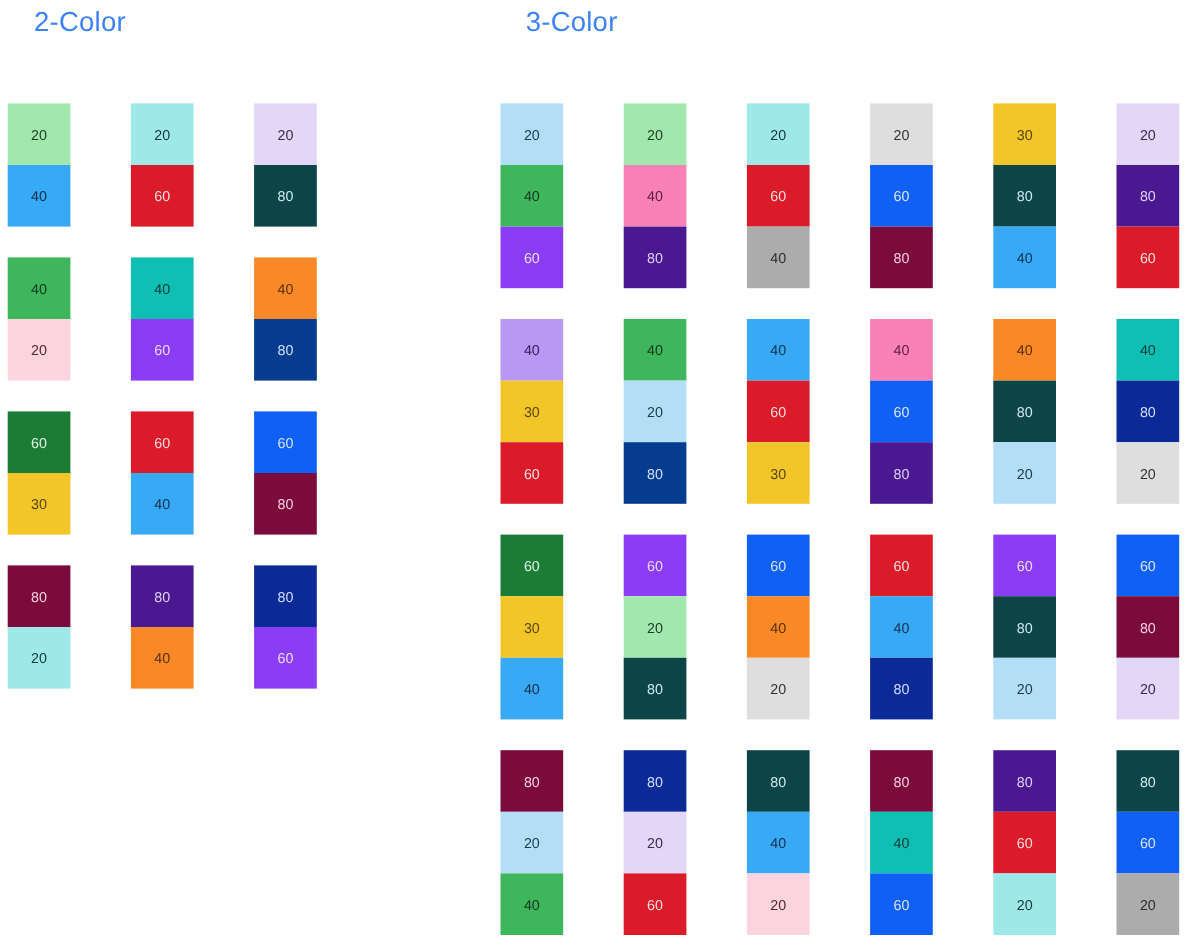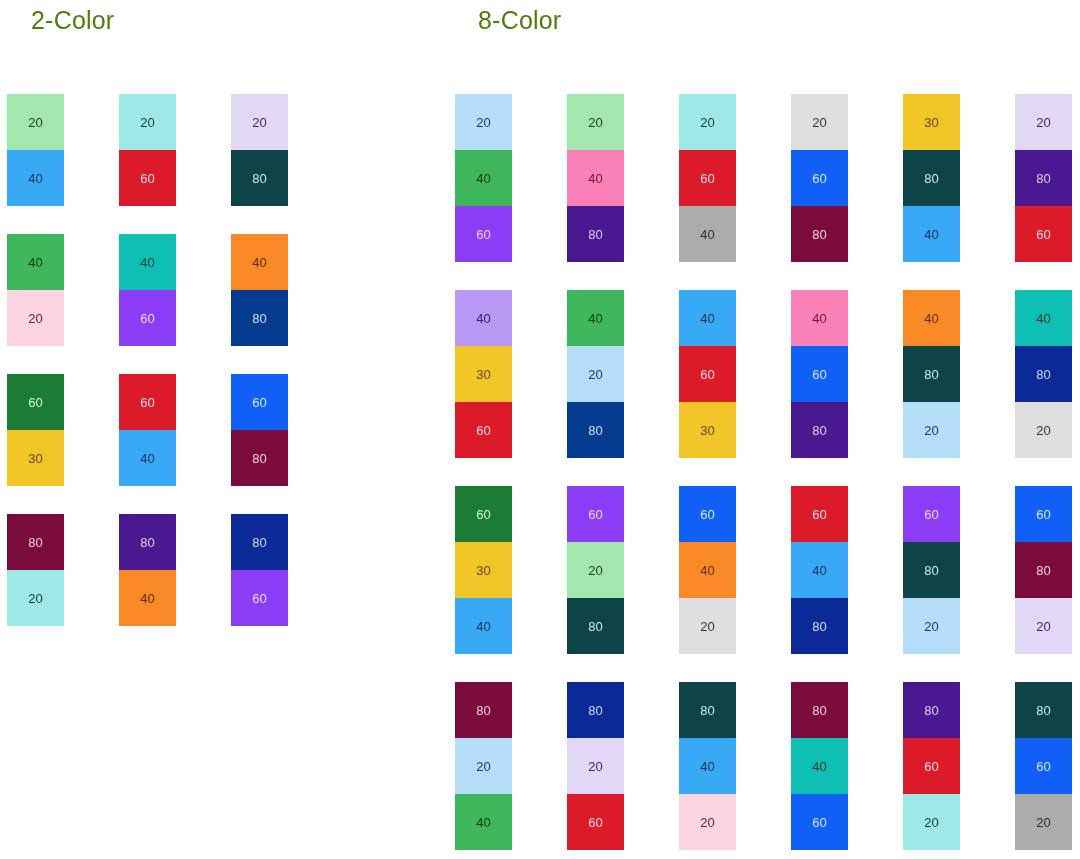--- a/index.html
+++ b/index.html
@@ -19,21 +19,21 @@
     position: relative;
     width: 1080px;
     height: 859px;
   }
 
   
   .section-title {
     position: absolute;
     font-size: 25px;
     font-weight: 400;
-    color: #4d7c0f;
+    color: #3b82f6;
     letter-spacing: 0.2px;
     line-height: 1;
     white-space: nowrap;
   }
   #title-2color { left: 31px; top: 8px; }
   #title-3color { left: 478px; top: 8px; }
 
   
   .grid {
     position: absolute;
@@ -88,21 +88,21 @@
     pointer-events: none;
   }
 </style>
 </head>
 <body>
 
 <div class="page">
 
   <div class="section-title" id="title-2color">2-Color</div>
 
-  <div class="section-title" id="title-3color">8-Color</div>
+  <div class="section-title" id="title-3color">3-Color</div>
 
   <div class="grid" id="grid-2color">
       <div class="combo">
         <div class="swatch" style="background: rgb(162, 232, 174); color: rgb(31, 61, 36);">20</div>
         <div class="swatch" style="background: rgb(56, 169, 245); color: rgb(17, 49, 77);">40</div>
       </div>
       <div class="combo">
         <div class="swatch" style="background: rgb(159, 232, 232); color: rgb(18, 57, 61);">20</div>
         <div class="swatch" style="background: rgb(220, 27, 42); color: rgb(255, 221, 221);">60</div>
       </div>

